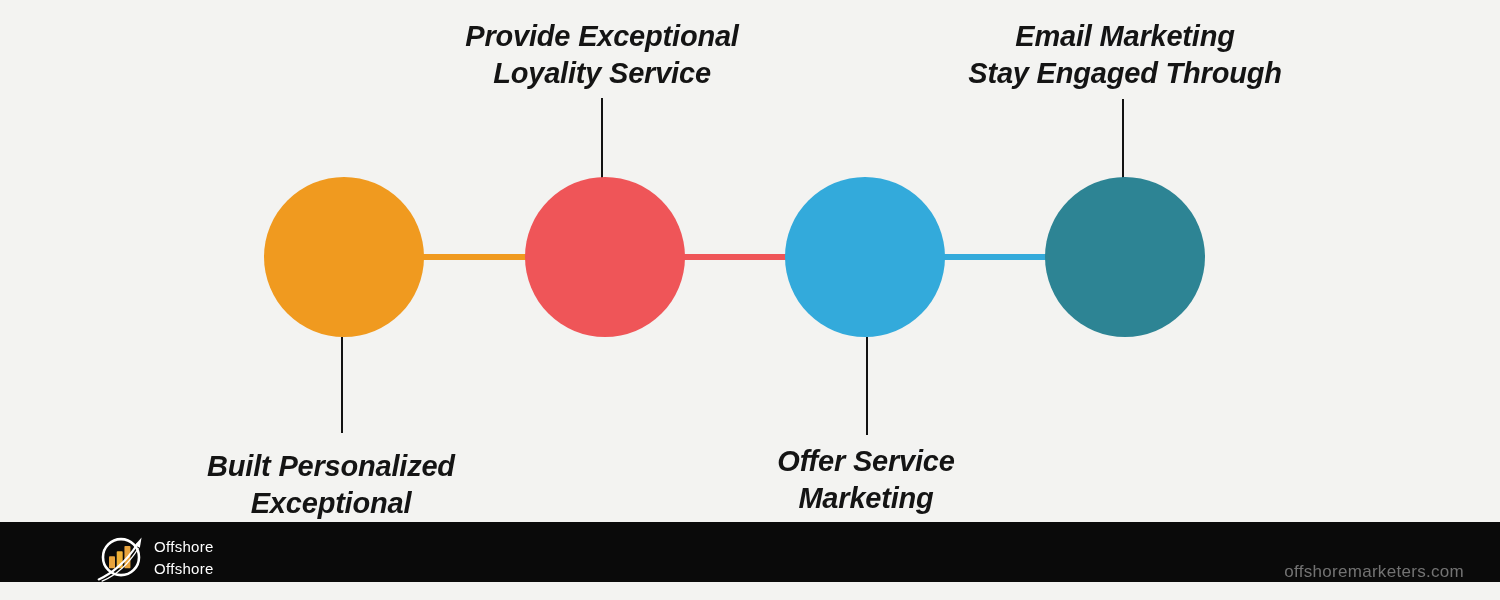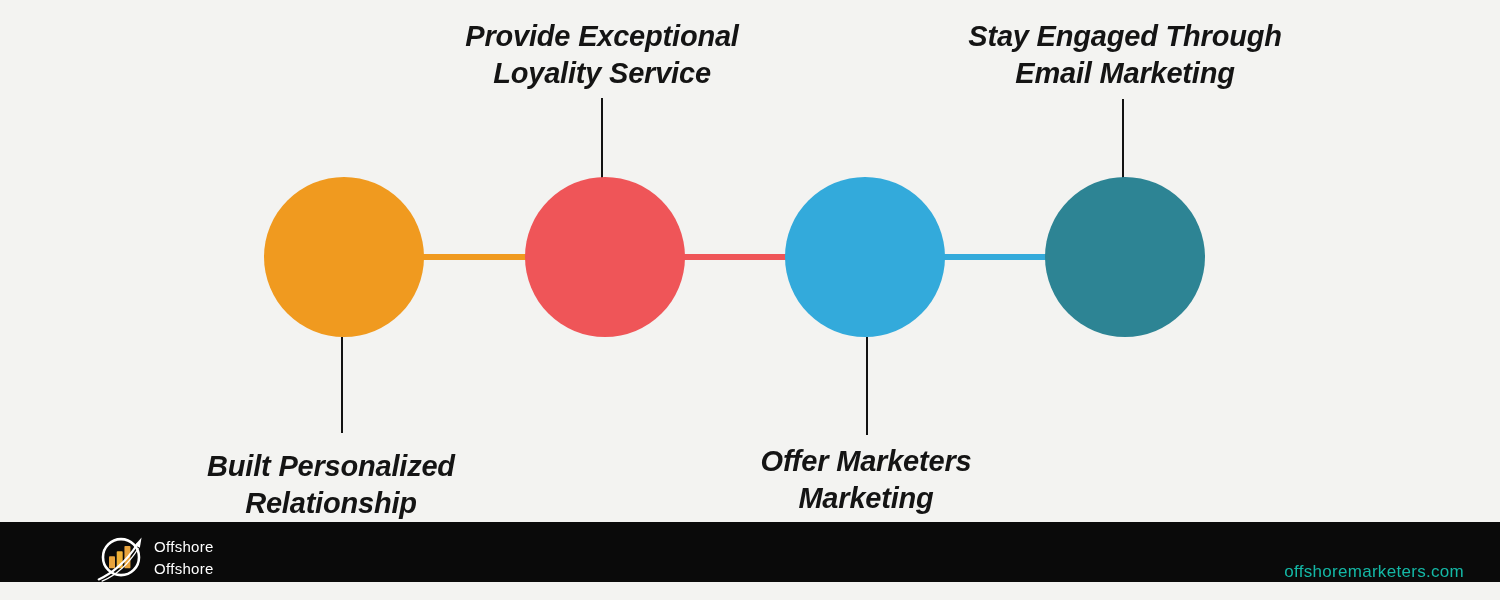--- a/index.html
+++ b/index.html
@@ -86,21 +86,21 @@
   .brand-name {
     color: #ffffff;
     font-size: 15px;
     line-height: 22px;
     letter-spacing: 0.3px;
   }
   .brand-name span { display: block; }
   .website {
     margin-left: auto;
     margin-right: 57px;
-    color: #14b8a6;
+    color: #737373;
     font-size: 17px;
     letter-spacing: 0.3px;
   }
 </style>
 </head>
 <body>
 
 <div class="canvas">
 
   <div class="connector connector-1" style="background: rgb(240, 154, 31);"></div>
@@ -112,33 +112,33 @@
   <div class="stem stem-3"></div>
   <div class="stem stem-4"></div>
 
   <div class="step-circle circle-1" style="background: rgb(240, 154, 31);"></div>
   <div class="step-circle circle-2" style="background: rgb(239, 85, 88);"></div>
   <div class="step-circle circle-3" style="background: rgb(51, 170, 219);"></div>
   <div class="step-circle circle-4" style="background: rgb(45, 132, 148);"></div>
 
   <div class="step-label label-1">
     <span>Built Personalized</span>
-    <span>Relationship</span>
+    <span>Exceptional</span>
   </div>
   <div class="step-label label-2">
     <span>Provide Exceptional</span>
     <span>Loyality Service</span>
   </div>
   <div class="step-label label-3">
-    <span>Offer Marketers</span>
+    <span>Offer Service</span>
     <span>Marketing</span>
   </div>
   <div class="step-label label-4">
+    <span>Email Marketing</span>
     <span>Stay Engaged Through</span>
-    <span>Email Marketing</span>
   </div>
 
   <div class="footer" style="background: rgb(10, 10, 10);">
     <div class="brand">
       <svg class="brand-logo" viewBox="0 0 56 56">
         <circle cx="28" cy="27" r="21" fill="none" stroke="#ffffff" stroke-width="3"></circle>
         <g>
           <rect x="14" y="26" width="7" height="14" rx="1" fill="#e8a33d"></rect>
           <rect x="23" y="20" width="7" height="20" rx="1" fill="#efb136"></rect>
           <rect x="32" y="14" width="7" height="26" rx="1" fill="#e8a33d"></rect>

